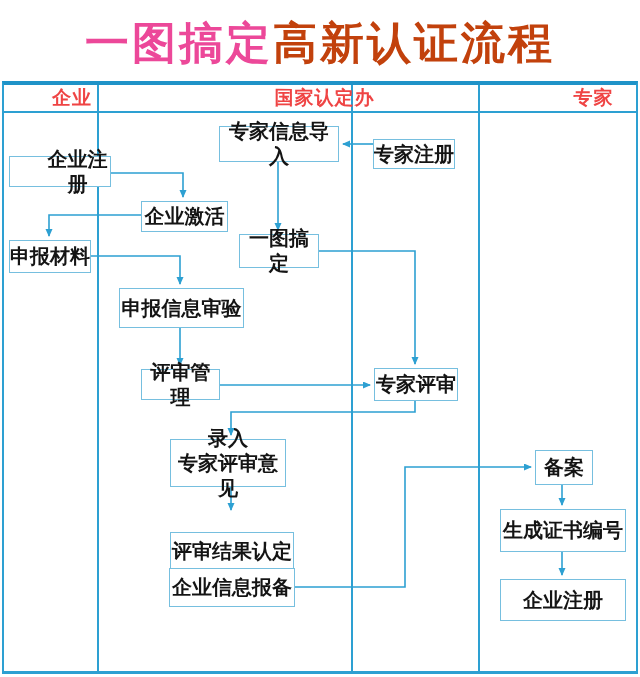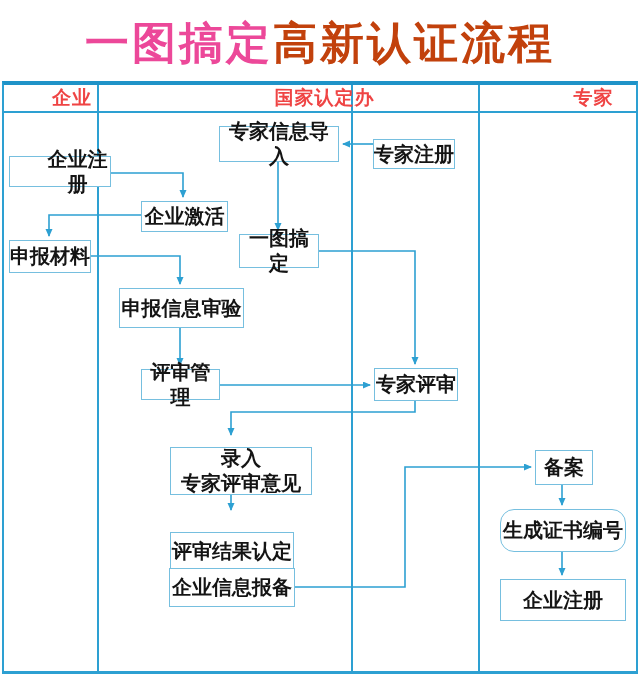--- a/index.html
+++ b/index.html
@@ -115,22 +115,22 @@
     <div id="node-layer">
         <div class="node" style="left: 5px; top: 71px; width: 102px; height: 31px; padding-left: 35px;">企业注册</div>
         <div class="node" style="left: 137px; top: 116px; width: 87px; height: 31px;">企业激活</div>
         <div class="node" style="left: 5px; top: 155px; width: 82px; height: 33px;">申报材料</div>
         <div class="node" style="left: 215px; top: 41px; width: 120px; height: 36px;">专家信息导入</div>
         <div class="node" style="left: 369px; top: 54px; width: 82px; height: 30px;">专家注册</div>
         <div class="node" style="left: 235px; top: 149px; width: 80px; height: 34px;">一图搞定</div>
         <div class="node" style="left: 115px; top: 203px; width: 125px; height: 40px;">申报信息审验</div>
         <div class="node" style="left: 137px; top: 284px; width: 79px; height: 31px;">评审管理</div>
         <div class="node" style="left: 370px; top: 283px; width: 84px; height: 33px;">专家评审</div>
-        <div class="node" style="left: 166px; top: 362px; width: 142px; height: 48px;">录入
+        <div class="node" style="left: 166px; top: 354px; width: 116px; height: 48px;">录入
 专家评审意见</div>
         <div class="node" style="left: 166px; top: 429px; width: 124px; height: 38px; margin-top: 18px;">评审结果认定</div>
         <div class="node" style="left: 165px; top: 483px; width: 126px; height: 39px;">企业信息报备</div>
         <div class="node" style="left: 531px; top: 365px; width: 58px; height: 35px;">备案</div>
-        <div class="node" style="left: 496px; top: 424px; width: 126px; height: 43px; border-radius: 14px;">生成证书编号</div>
+        <div class="node" style="left: 496px; top: 424px; width: 126px; height: 43px;">生成证书编号</div>
         <div class="node" style="left: 496px; top: 494px; width: 126px; height: 42px;">企业注册</div>
       </div>
   </div>
 </div>
 
 </body></html>

